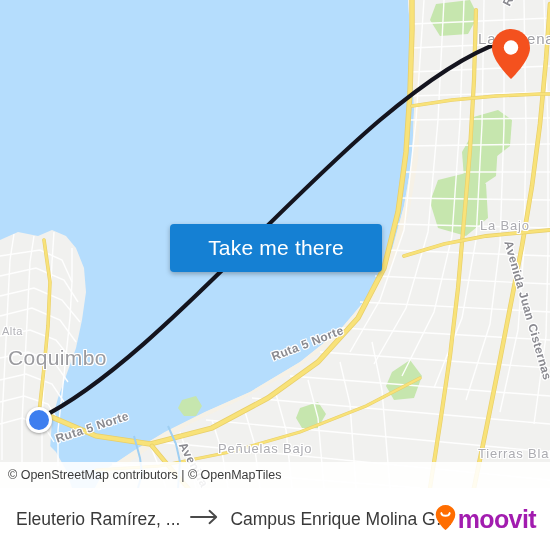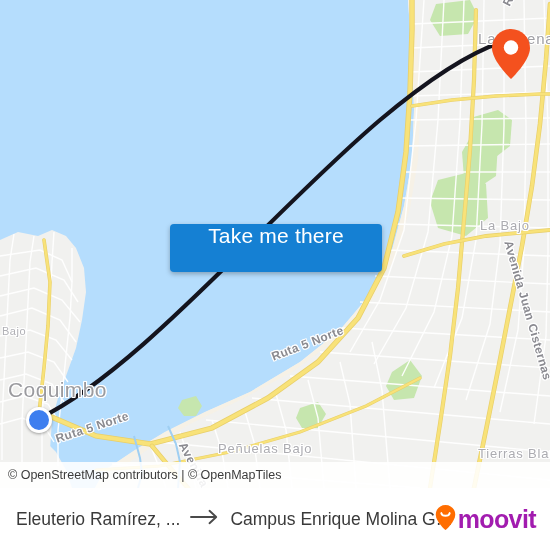--- a/index.html
+++ b/index.html
@@ -81,21 +81,21 @@
     background: #1580d3;
     border: none;
     border-radius: 4px;
     color: #ffffff;
     font-family: "Liberation Sans", sans-serif;
     font-size: 21px;
     letter-spacing: .2px;
     cursor: pointer;
     box-shadow: 0 2px 5px rgba(0,0,0,.28);
     display: flex;
-    align-items: flex-start;
+    align-items: center;
     justify-content: center;
     padding: 0;
   }
 
   
   #attribution-bar {
     position: absolute;
     left: 0;
     top: 462px;
     width: 550px;
@@ -302,22 +302,22 @@
 
         <path d="M 38,419 C 140,370 268,215 380,120 C 430,78 472,52 502,42" fill="none" stroke="#14141e" stroke-width="4.2" stroke-linecap="round"></path>
       </g>
     </svg>
 
     <div id="map-labels">
         <div class="map-label lbl-place" style="left: 478px; top: 30px;">La Serena</div>
         <div class="map-label lbl-road" style="left: 506px; top: -2px; transform: rotate(-62deg); transform-origin: left center;">R</div>
         <div class="map-label lbl-place-sm" style="left: 480px; top: 218px;">La Bajo</div>
         <div class="map-label lbl-road" style="left: 508px; top: 234px; transform: rotate(74deg); transform-origin: left center;">Avenida Juan Cisternas</div>
-        <div class="map-label lbl-tiny" style="left: 2px; top: 325px;">Bajo</div>
-        <div class="map-label lbl-city-big" style="left: 8px; top: 346px; margin-top: 32px;">Coquimbo</div>
+        <div class="map-label lbl-tiny" style="left: 2px; top: 325px;">Alta</div>
+        <div class="map-label lbl-city-big" style="left: 8px; top: 346px;">Coquimbo</div>
         <div class="map-label lbl-road" style="left: 272px; top: 350px; transform: rotate(-21deg); transform-origin: left center;">Ruta 5 Norte</div>
         <div class="map-label lbl-place-sm" style="left: 218px; top: 420px; margin-top: 21px;">Peñuelas Bajo</div>
         <div class="map-label lbl-road" style="left: 56px; top: 432px; transform: rotate(-18deg); transform-origin: left center;">Ruta 5 Norte</div>
         <div class="map-label lbl-road" style="left: 182px; top: 436px; transform: rotate(62deg); transform-origin: left center;">Avenida</div>
         <div class="map-label lbl-place-sm" style="left: 478px; top: 446px;">Tierras Blancas</div>
       </div>
 
     <div id="origin-marker" style="left: 26px; top: 407px; background: rgb(61, 126, 239);"></div>
 
     <div id="dest-marker" style="left: 491px; top: 28px;">

